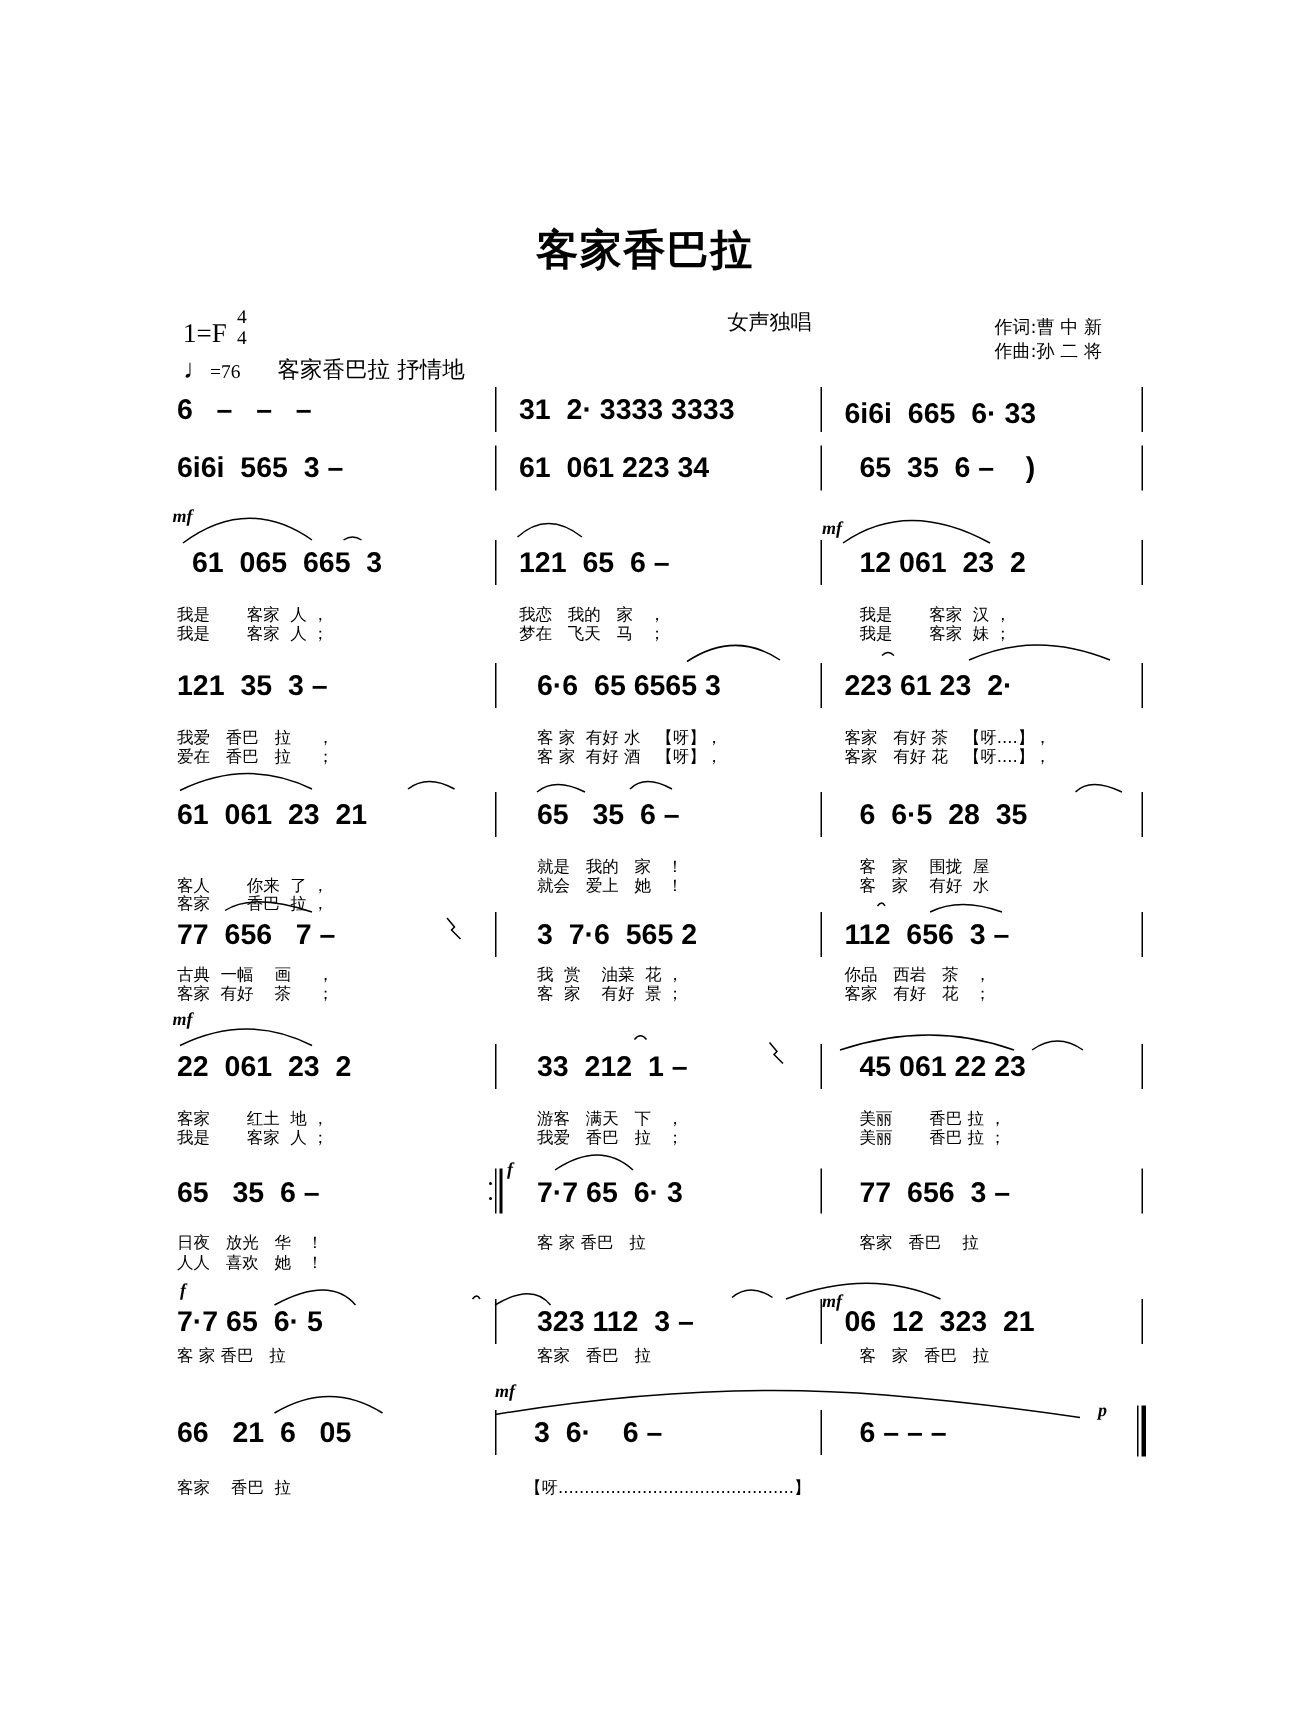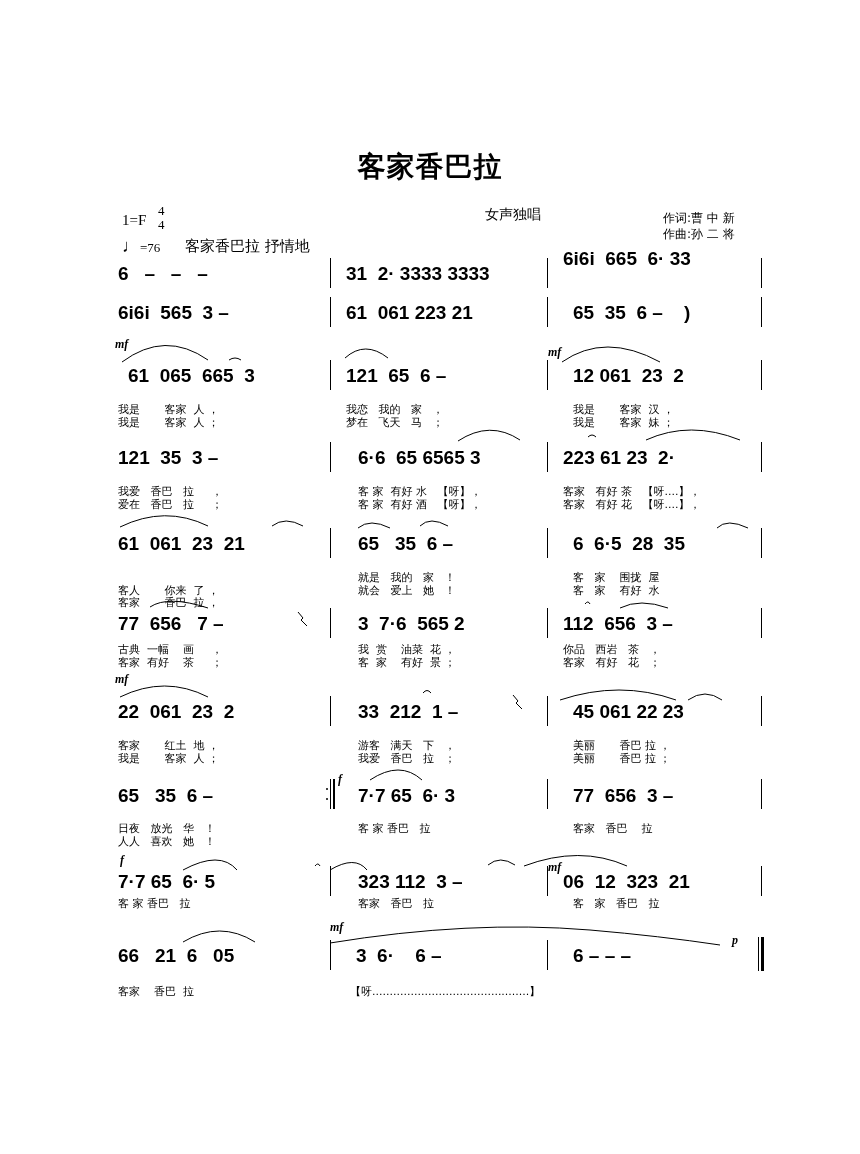--- a/index.html
+++ b/index.html
@@ -1,18 +1,18 @@
 <!DOCTYPE html>
 <html><head>
 <meta charset="utf-8">
 <style>
   html, body { margin:0; padding:0; background:#ffffff; }
   body { width:860px; height:1154px; position:relative; overflow:hidden; font-family:"Liberation Sans", sans-serif; color:#000; }
   .title { position:absolute; left:0; width:860px; top:148px; text-align:center; font-size:28px; font-weight:bold; font-family:"DejaVu Sans", sans-serif; letter-spacing:1px; }
-  .key { position:absolute; left:122px; top:212px; font-size:15px; font-family:"Liberation Serif", serif; }
+  .key { position:absolute; left:122px; top:212px; font-size:18px; font-family:"Liberation Serif", serif; }
   .tsig { position:absolute; left:158px; top:204px; font-size:13px; line-height:14px; text-align:center; font-family:"Liberation Serif", serif; }
   .tempo { position:absolute; left:122px; top:236px; font-size:13px; font-family:"Liberation Serif", serif; }
   .tempo .note { font-size:18px; }
   .expr { position:absolute; left:185px; top:237px; font-size:15px; font-family:"DejaVu Sans", sans-serif; }
   .perf { position:absolute; left:485px; top:206px; font-size:14px; font-family:Liberation Mono, monospace; }
   .credits { position:absolute; left:663px; top:210px; font-size:12px; line-height:16px; font-family:"DejaVu Sans", sans-serif; }
   .barline { position:absolute; width:1px; background:#000; }
   .notes { position:absolute; font-size:19px; font-weight:bold; white-space:pre; font-family:"Liberation Sans", sans-serif; }
   .lyr { position:absolute; font-size:11px; line-height:13px; white-space:pre; font-family:"DejaVu Sans", sans-serif; }
   .dyn { position:absolute; font-size:12px; font-style:italic; font-weight:bold; font-family:"Liberation Serif", serif; }
@@ -34,28 +34,28 @@
 <div class="credits">
   <div>作词:曹 中 新</div>
   <div>作曲:孙 二 将</div>
 </div>
 
 <div>
   <div class="notes" style="left:118px;top:263px">6   –   –   –</div>
   <div class="barline" style="left:330px;top:258px;height:30px"></div>
   <div class="notes" style="left:346px;top:263px">31  2· 3333 3333</div>
   <div class="barline" style="left:547px;top:258px;height:30px"></div>
-  <div class="notes" style="left:563px;top:248px">6i6i  665  6· 33</div>
+  <div class="notes" style="left:563px;top:266px">6i6i  665  6· 33</div>
   <div class="barline" style="left:761px;top:258px;height:30px"></div>
 </div>
 
 <div>
   <div class="notes" style="left:118px;top:302px">6i6i  565  3 –</div>
   <div class="barline" style="left:330px;top:297px;height:30px"></div>
-  <div class="notes" style="left:346px;top:302px">61  061 223 21</div>
+  <div class="notes" style="left:346px;top:302px">61  061 223 34</div>
   <div class="barline" style="left:547px;top:297px;height:30px"></div>
   <div class="notes" style="left:573px;top:302px">65  35  6 –    )</div>
   <div class="barline" style="left:761px;top:297px;height:30px"></div>
 </div>
 
 <div>
   <div class="dyn" style="left:115px;top:337px">mf</div>
   <div class="dyn" style="left:548px;top:345px">mf</div>
   <div class="notes" style="left:128px;top:365px">61  065  665  3</div>
   <div class="barline" style="left:330px;top:360px;height:30px"></div>

